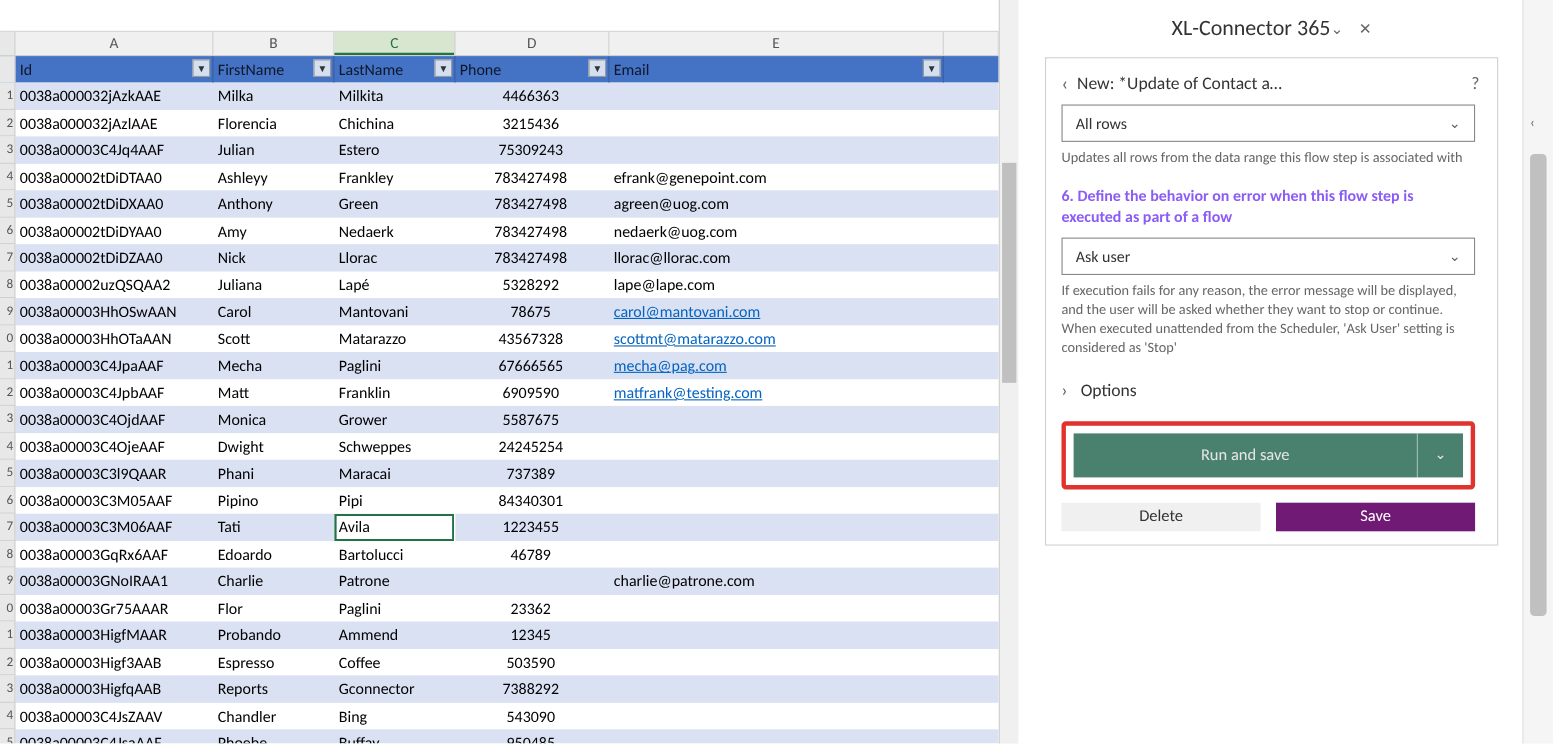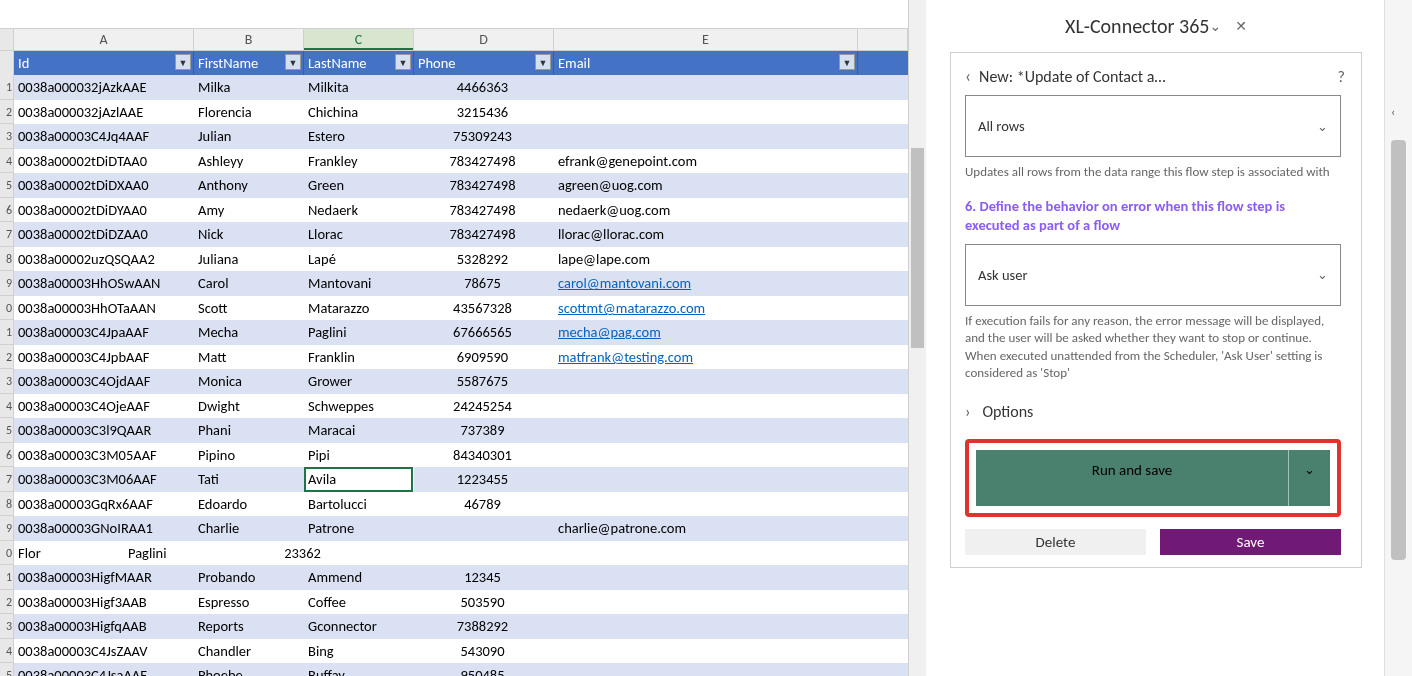--- a/index.html
+++ b/index.html
@@ -53,21 +53,21 @@
     .col-B { width: 110px; }
     .col-C { width: 110px; }
     .col-D { width: 140px; }
     .col-E { width: 304px; }
     .col-spacer { flex: 1; }
 
     .table-header {
       display: flex;
       height: 24px;
       background: #4472c4;
-      color: #ffffff;
+      color: #0f172a;
       font-size: 14.5px;
     }
     .table-header .rowhead {
       width: 14px;
       background: #e8e8e8;
       border-right: 1px solid #d0d0d0;
     }
     .table-header .th {
       position: relative;
       padding: 2px 4px;
@@ -187,21 +187,21 @@
       cursor: pointer;
     }
 
     .scroll-region {
       position: relative;
       padding-right: 4px;
     }
 
     .select-box {
       border: 1px solid #888;
-      padding: 21px 12px;
+      padding: 7px 12px;
       font-size: 14.5px;
       color: #333;
       margin: 8px 0 6px;
       display: flex;
       justify-content: space-between;
       align-items: center;
       cursor: pointer;
       background: #fff;
     }
     .select-box .chev {
@@ -239,24 +239,24 @@
     }
 
     .highlight-frame {
       border: 4px solid #e0332e;
       padding: 7px;
       border-radius: 4px;
       margin-bottom: 12px;
     }
     .run-save {
       background: #4a806e;
-      color: #000000;
+      color: #e5e5e5;
       display: flex;
       align-items: stretch;
-      height: 56px;
+      height: 40px;
       cursor: pointer;
     }
     .run-save .main {
       flex: 1;
       text-align: center;
       line-height: 40px;
       font-size: 15px;
     }
     .run-save .drop {
       width: 42px;
@@ -469,20 +469,21 @@
       <div class="row even">
         <div class="rowhead">9</div>
         <div class="cell col-A">0038a00003GNoIRAA1</div>
         <div class="cell col-B">Charlie</div>
         <div class="cell col-C">Patrone</div>
         <div class="cell col-D num"></div>
         <div class="cell col-E">charlie@patrone.com</div>
       </div>
       <div class="row odd">
         <div class="rowhead">0</div>
+        <div class="cell col-A">0038a00003Gr75AAAR</div>
         <div class="cell col-B">Flor</div>
         <div class="cell col-C">Paglini</div>
         <div class="cell col-D num">23362</div>
         <div class="cell col-E"></div>
       </div>
       <div class="row even">
         <div class="rowhead">1</div>
         <div class="cell col-A">0038a00003HigfMAAR</div>
         <div class="cell col-B">Probando</div>
         <div class="cell col-C">Ammend</div>

